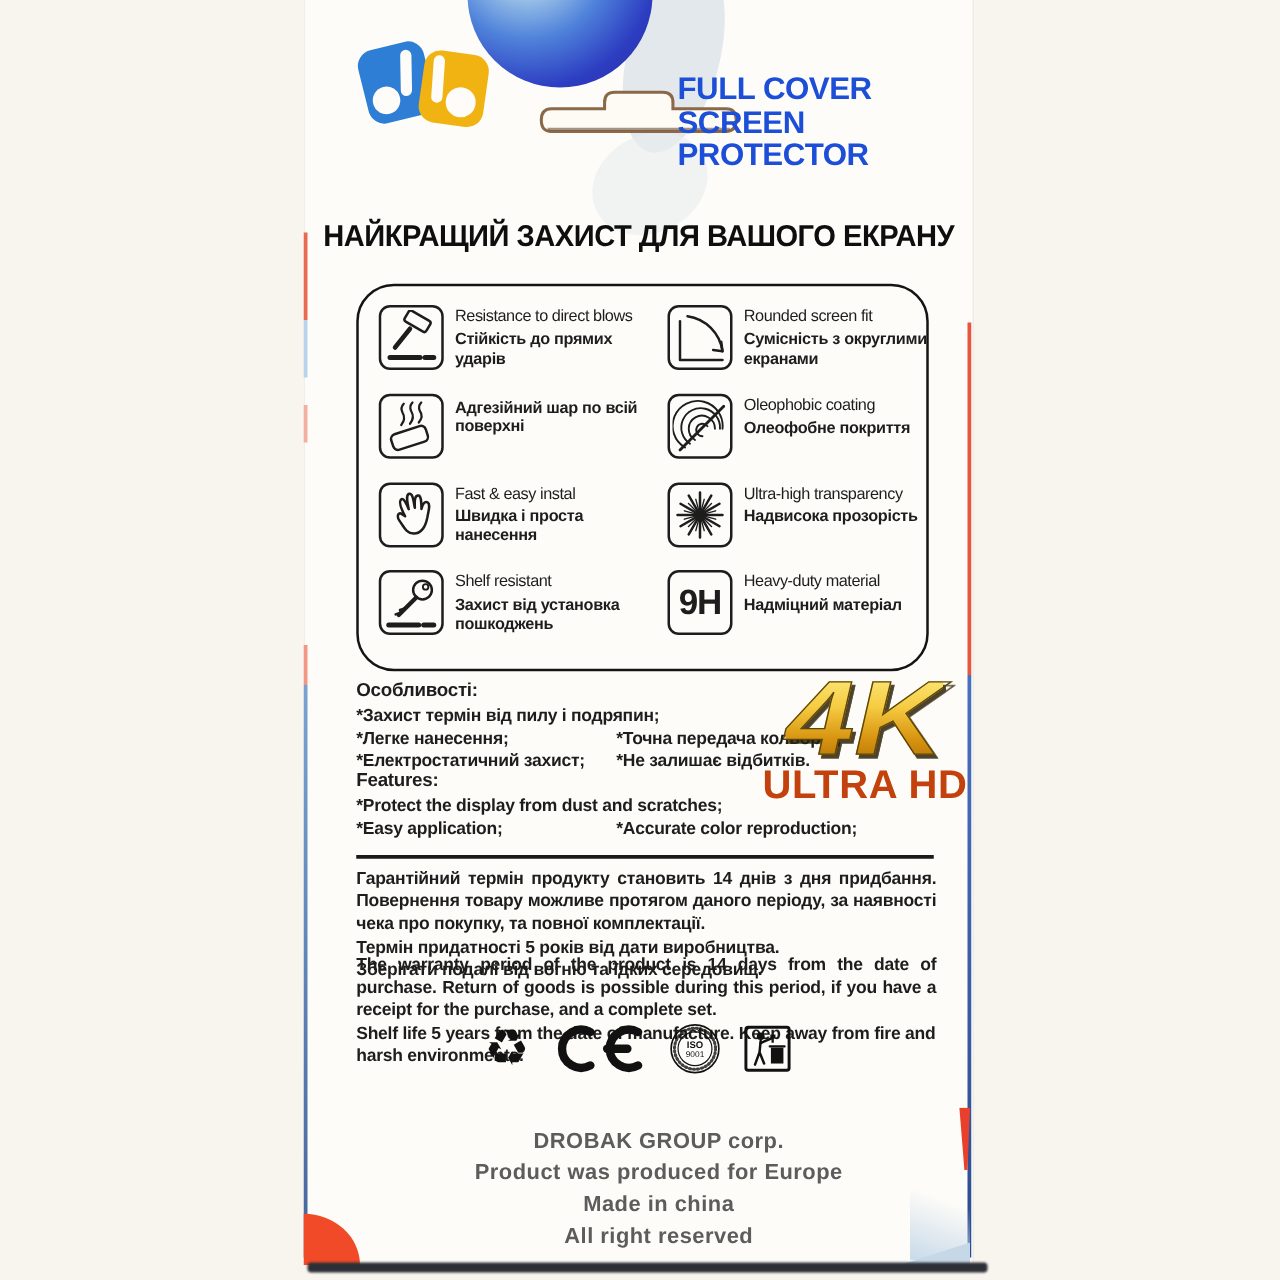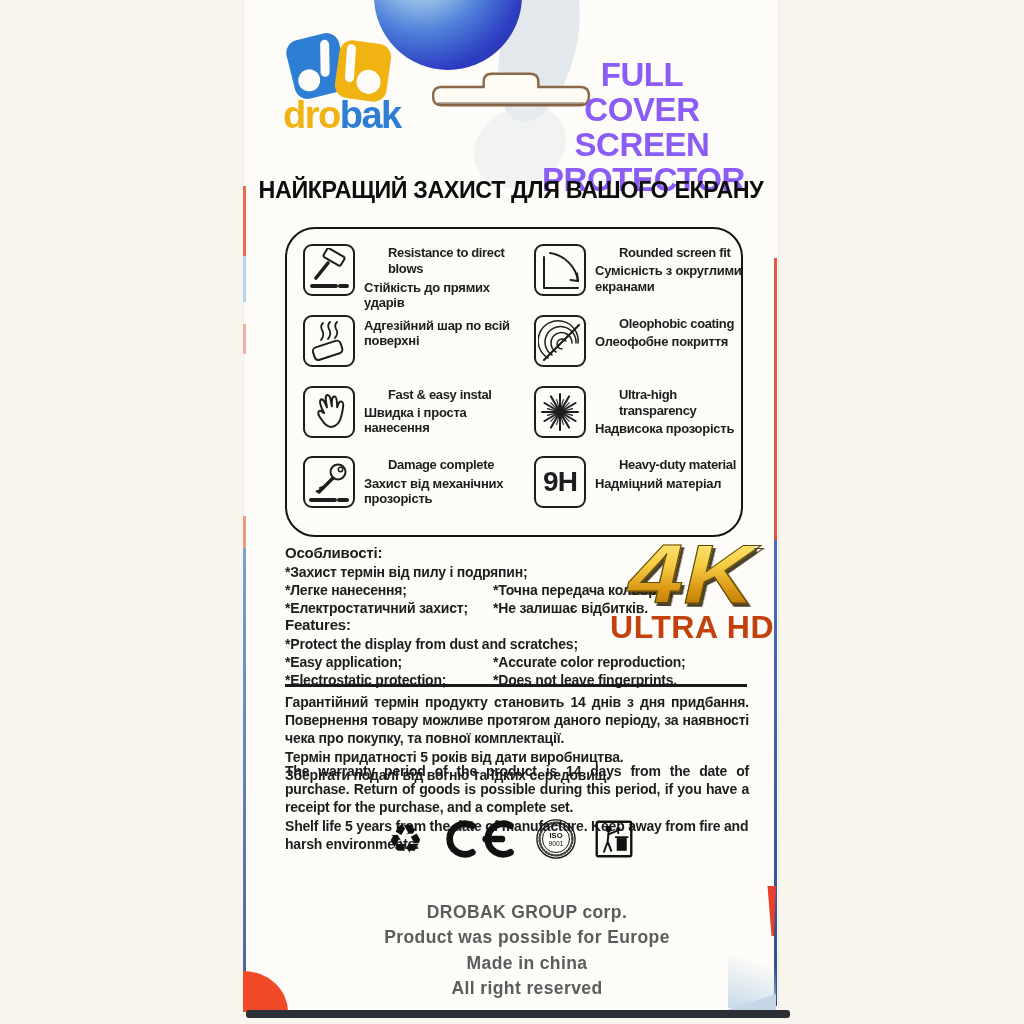--- a/index.html
+++ b/index.html
@@ -21,36 +21,36 @@
   .tile-yellow{left:93px;top:42px;width:52px;height:58px;background:#f0b312;transform:rotate(8deg);}
   .tile .dot{position:absolute;background:#fdfcf8;border-radius:50%;}
   .tile .bar{position:absolute;background:#fdfcf8;border-radius:5px;width:9px;}
   .tile-blue .dot{left:5px;top:31px;width:22px;height:22px;}
   .tile-blue .bar{left:32px;top:6px;height:37px;transform:rotate(13deg);}
   .tile-yellow .dot{left:21px;top:27px;width:24px;height:24px;}
   .tile-yellow .bar{left:8px;top:4px;height:38px;transform:rotate(-4deg);}
   .logoword{position:absolute;left:39px;top:94px;font-size:38px;font-weight:700;letter-spacing:-1.5px;}
   .logoword .p1{color:#f0b312;} .logoword .p2{color:#2e7ed5;}
   
-  .ptitle{position:absolute;right:36px;top:58px;width:200px;text-align:center;color:#8b5cf6;
-          font-size:33px;font-weight:800;line-height:1.06;letter-spacing:-.4px;}
+  .ptitle{position:absolute;right:36px;top:58px;width:200px;text-align:left;color:#1d4ed8;
+          font-size:25px;font-weight:800;line-height:1.06;letter-spacing:-.4px;}
   
   .headline{position:absolute;left:0;top:176px;width:534px;text-align:center;font-size:24px;
             font-weight:800;letter-spacing:-.4px;color:#0e0e0e;transform:scaleX(.97);}
   
   .fbox{position:absolute;left:41px;top:227px;width:458px;height:310px;border:2.5px solid #141414;
         border-radius:30px;box-sizing:border-box;padding:13px 14px 10px 16px;
         display:grid;grid-template-columns:1fr 1fr;grid-template-rows:repeat(4,1fr);column-gap:8px;}
   .cell{display:flex;align-items:flex-start;gap:9px;}
   .ibox{flex:0 0 auto;width:52px;height:52px;border:2.3px solid #1d1d1d;border-radius:9px;
         box-sizing:border-box;display:flex;align-items:center;justify-content:center;margin-top:2px;}
   .ibox svg{stroke:#1d1d1d;fill:none;stroke-width:2;stroke-linecap:round;stroke-linejoin:round;}
   .nine{font-size:28px;font-weight:700;letter-spacing:-1px;}
   .ctext{width:162px;padding-top:3px;}
-  .en{font-size:13px;font-weight:700;letter-spacing:-.35px;line-height:1.25;margin-left:24px;}
+  .en{font-size:13px;font-weight:400;letter-spacing:-.35px;line-height:1.25;}
   .uk{font-size:13px;font-weight:600;letter-spacing:-.25px;line-height:1.2;margin-top:2px;}
   
   .flist{position:absolute;left:41px;font-size:14px;font-weight:600;letter-spacing:-.2px;line-height:1.3;}
   .flist .ftitle{font-weight:800;font-size:15px;}
   .fcl{display:inline-block;width:208px;}
   .uklist{top:543px;} .enlist{top:615px;}
   
   .badge4k{position:absolute;left:362px;top:536px;width:172px;text-align:center;}
   .k4{font-size:84px;font-weight:900;font-style:italic;line-height:.92;display:inline-block;
       transform:scaleX(1.18);background:linear-gradient(180deg,#fdeb82 0%,#f6cc42 38%,#d79310 72%,#b07206 100%);
@@ -106,21 +106,20 @@
     </svg>
 
     <div class="tile tile-blue">
       <div class="dot"></div>
         <div class="bar"></div>
     </div>
     <div class="tile tile-yellow">
       <div class="dot"></div>
         <div class="bar"></div>
     </div>
-    <div class="logoword"><span class="p1">dro</span><span class="p2">bak</span></div>
 
     <div class="ptitle">
       <div>FULL COVER</div>
       <div>SCREEN</div>
       <div>PROTECTOR</div>
     </div>
 
     <div class="headline">НАЙКРАЩИЙ ЗАХИСТ ДЛЯ ВАШОГО ЕКРАНУ</div>
 
     <div class="fbox">
@@ -230,22 +229,22 @@
         <div class="ibox">
           <svg width="44" height="44" viewBox="0 0 44 44">
             <circle cx="31" cy="12" r="7.5"></circle>
             <circle cx="33.5" cy="9.5" r="2.2" stroke-width="1.5"></circle>
             <path d="M26 18 L12 32" stroke-width="3.4"></path>
             <path d="M14 30 l-4.5 1.5 M17.5 26.5 l-4.5 1.5" stroke-width="2"></path>
             <path d="M4 40 H28 M32 40 H40" stroke-width="4"></path>
           </svg>
         </div>
         <div class="ctext">
-            <div class="en">Damage complete</div>
-        <div class="uk">Захист від механічних прозорість</div>
+            <div class="en">Shelf resistant</div>
+        <div class="uk">Захист від установка пошкоджень</div>
           </div>
       </div>
 
       <div class="cell">
         <div class="ibox nine">
           <span>9H</span>
         </div>
         <div class="ctext">
             <div class="en">Heavy-duty material</div>
         <div class="uk">Надміцний матеріал</div>
@@ -257,21 +256,20 @@
       <div class="ftitle">Особливості:</div>
       <div>*Захист термін від пилу і подряпин;</div>
       <div><span class="fcl">*Легке нанесення;</span><span>*Точна передача кольорів;</span></div>
       <div><span class="fcl">*Електростатичний захист;</span><span>*Не залишає відбитків.</span></div>
     </div>
 
     <div class="flist enlist">
       <div class="ftitle">Features:</div>
       <div>*Protect the display from dust and scratches;</div>
       <div><span class="fcl">*Easy application;</span><span>*Accurate color reproduction;</span></div>
-      <div><span class="fcl">*Electrostatic protection;</span><span>*Does not leave fingerprints.</span></div>
     </div>
 
     <div class="badge4k">
       <div class="k4">4K</div>
       <div class="uhd">ULTRA HD</div>
     </div>
 
     <div class="divider"></div>
 
     <div class="warr wuk">
@@ -305,21 +303,21 @@
         <path d="M16 15 L15 25 L11 36 M15 25 L19 35" stroke-width="2.2"></path>
         <path d="M16 17 L25 13" stroke-width="2.2"></path>
         <rect x="24.5" y="9.5" width="4.5" height="3.5" fill="#111" stroke="none"></rect>
         <rect x="25" y="21" width="11" height="14" fill="#111" stroke="none"></rect>
         <path d="M24 20 h13" stroke-width="2"></path>
       </svg>
     </div>
 
     <div class="footer">
       <div>DROBAK GROUP corp.</div>
-      <div>Product was possible for Europe</div>
+      <div>Product was produced for Europe</div>
       <div>Made in china</div>
       <div>All right reserved</div>
     </div>
   </div>
 
   <div class="edge eL1"></div>
   <div class="edge eL2"></div>
   <div class="edge eL3"></div>
   <div class="edge eL4"></div>
   <div class="edge eL5"></div>

